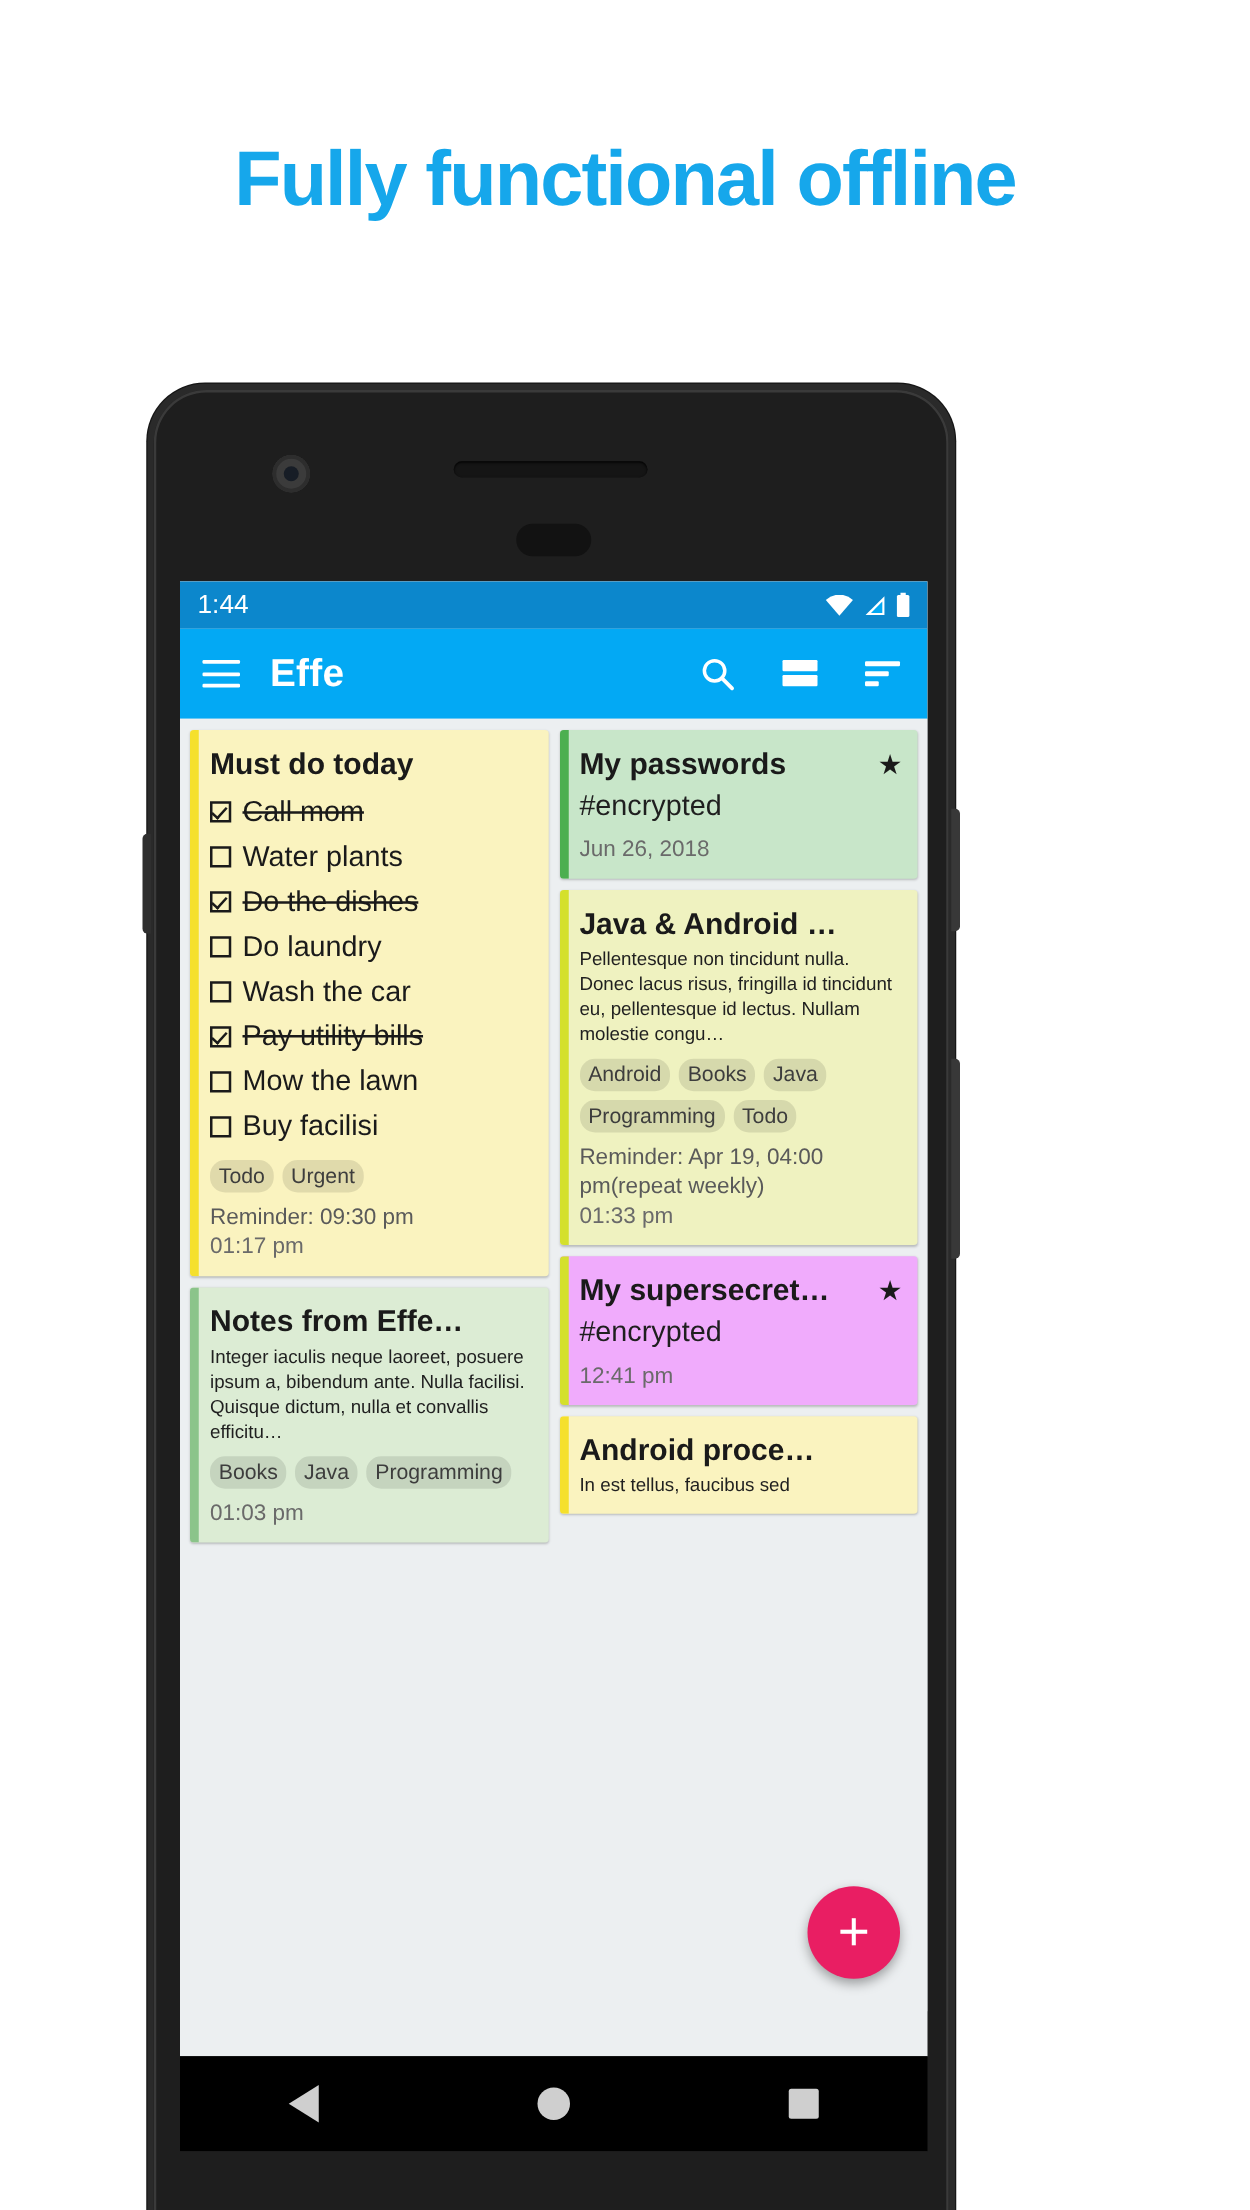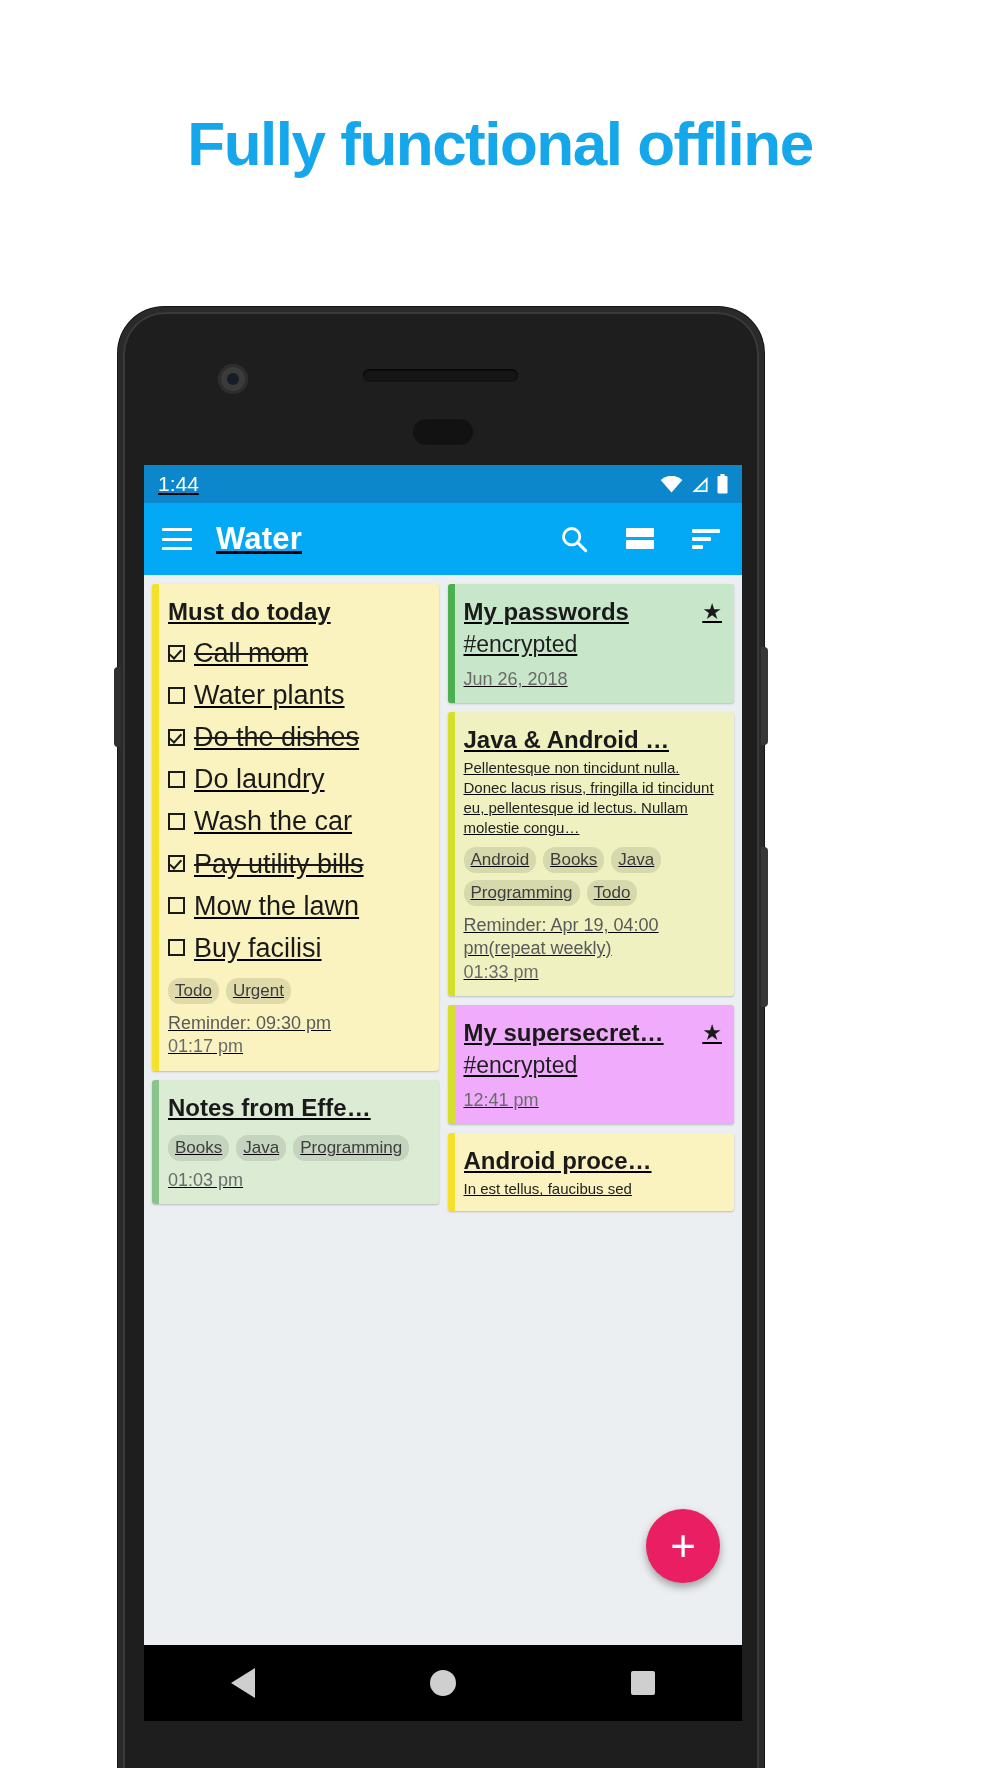--- a/index.html
+++ b/index.html
@@ -128,21 +128,20 @@
 
   
   .screen {
     position: absolute;
     left: 26px;
     top: 158px;
     width: 598px;
     height: 1180px;
     background: #eceff1;
     overflow: hidden;
-    text-decoration: underline;
   }
 
   
   .statusbar {
     height: 38px;
     background: #0c87cc;
     display: flex;
     align-items: center;
     padding: 0 14px;
     color: #fff;
@@ -290,21 +289,21 @@
     color: #1f1f1f;
     line-height: 1.3;
   }
 
   
   .check-list { margin-top: 2px; }
   .check-item {
     display: flex;
     align-items: center;
     gap: 9px;
-    font-size: 27px;
+    font-size: 23px;
     line-height: 1.56;
     color: #1a1a1a;
   }
   .cbox {
     width: 17px;
     height: 17px;
     border: 2px solid #1a1a1a;
     box-sizing: border-box;
     position: relative;
     flex: none;
@@ -441,21 +440,21 @@
         </svg>
       </div>
     </div>
 
     <div class="appbar">
       <div class="hamburger">
         <span></span>
           <span></span>
           <span></span>
       </div>
-      <div class="appbar-title">Water</div>
+      <div class="appbar-title">Effe</div>
       <div class="appbar-actions">
         <svg class="ic-search" viewBox="0 0 24 24">
           <circle cx="10" cy="10" r="7" fill="none" stroke="#fff" stroke-width="2.4"></circle>
           <line x1="15" y1="15" x2="22" y2="22" stroke="#fff" stroke-width="2.6" stroke-linecap="round"></line>
         </svg>
         <div class="ic-listview">
           <i></i>
             <i></i>
         </div>
         <div class="ic-sort">
@@ -517,20 +516,21 @@
             <div>Reminder: 09:30 pm</div>
             <div class="date">01:17 pm</div>
           </div>
         </div>
 
         <div class="card" style="background:#dcecd4">
           <div class="accent" style="background:#8bc48a"></div>
           <div class="card-title-row">
             <div class="card-title">Notes from Effe…</div>
           </div>
+          <div class="card-body">Integer iaculis neque laoreet, posuere ipsum a, bibendum ante. Nulla facilisi. Quisque dictum, nulla et convallis efficitu…</div>
           <div class="tags">
             <span class="tag">Books</span>
             <span class="tag">Java</span>
             <span class="tag">Programming</span>
           </div>
           <div class="meta">
             <div class="date">01:03 pm</div>
           </div>
         </div>
 

